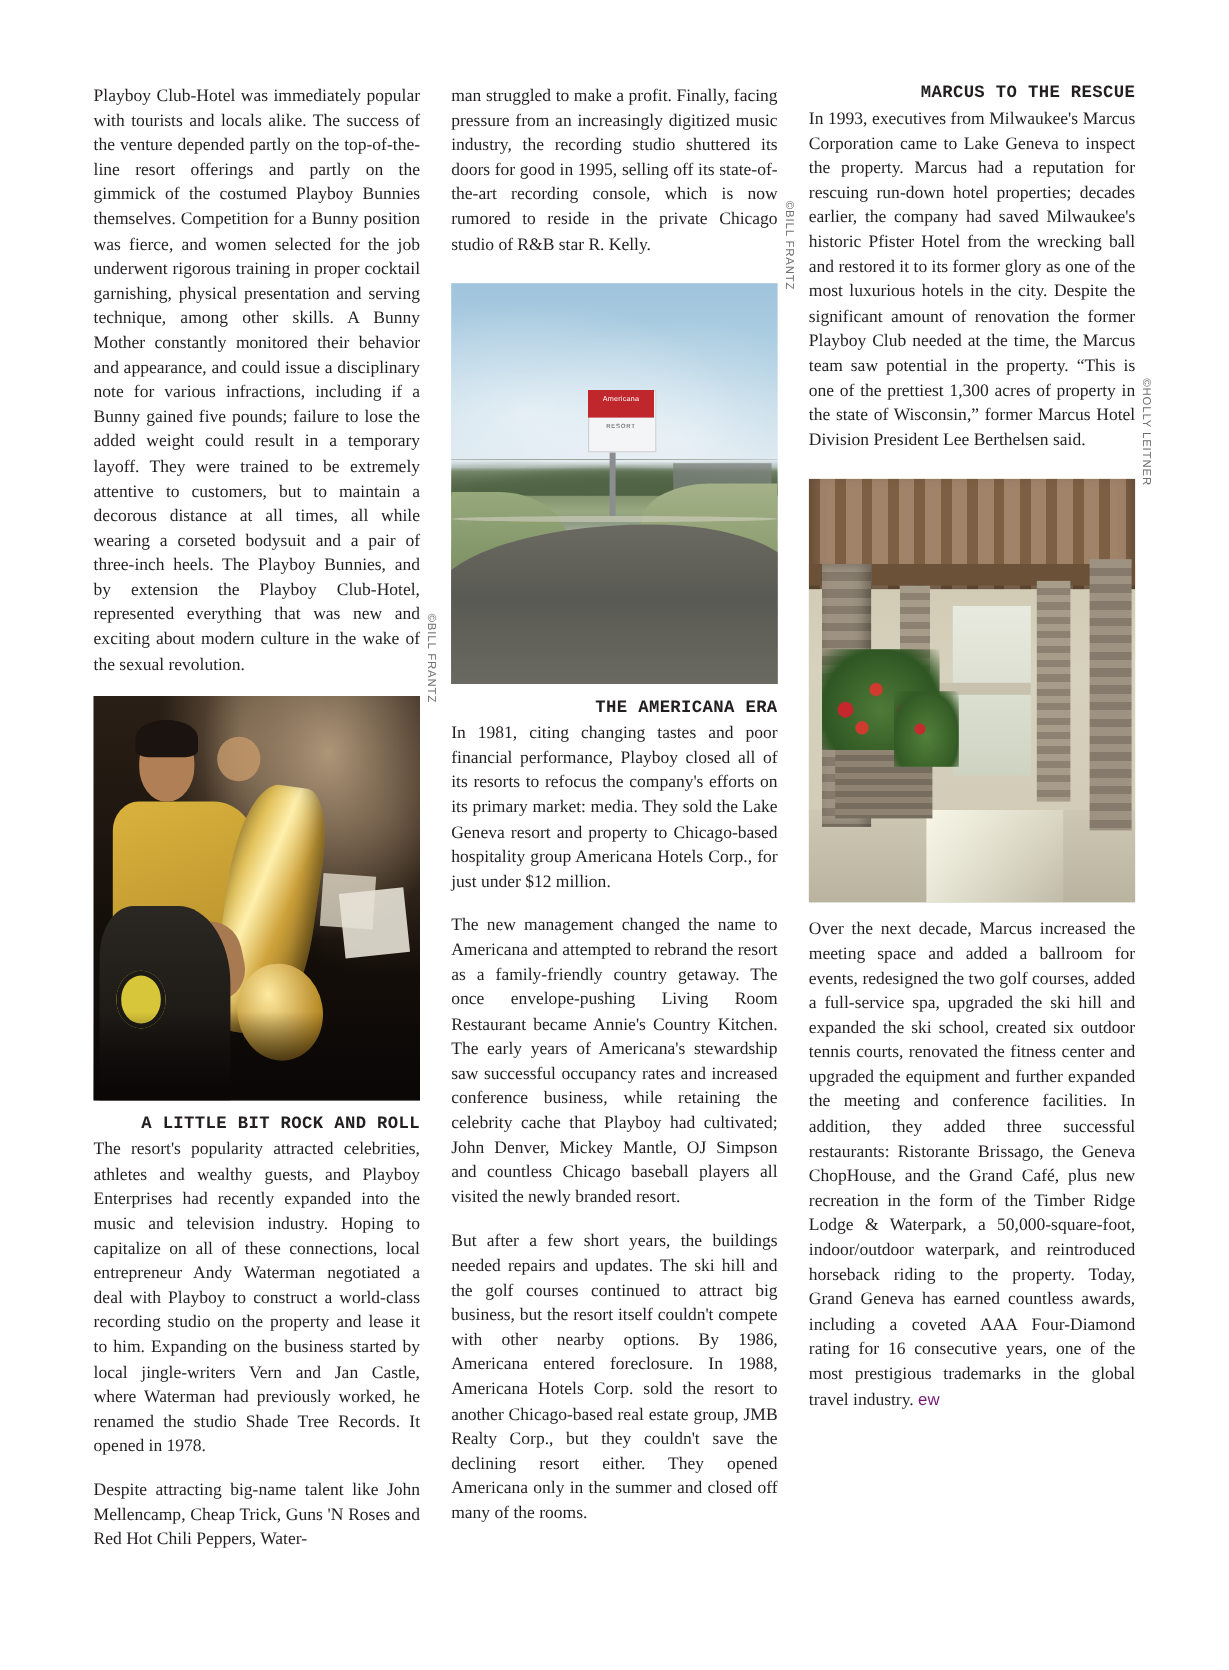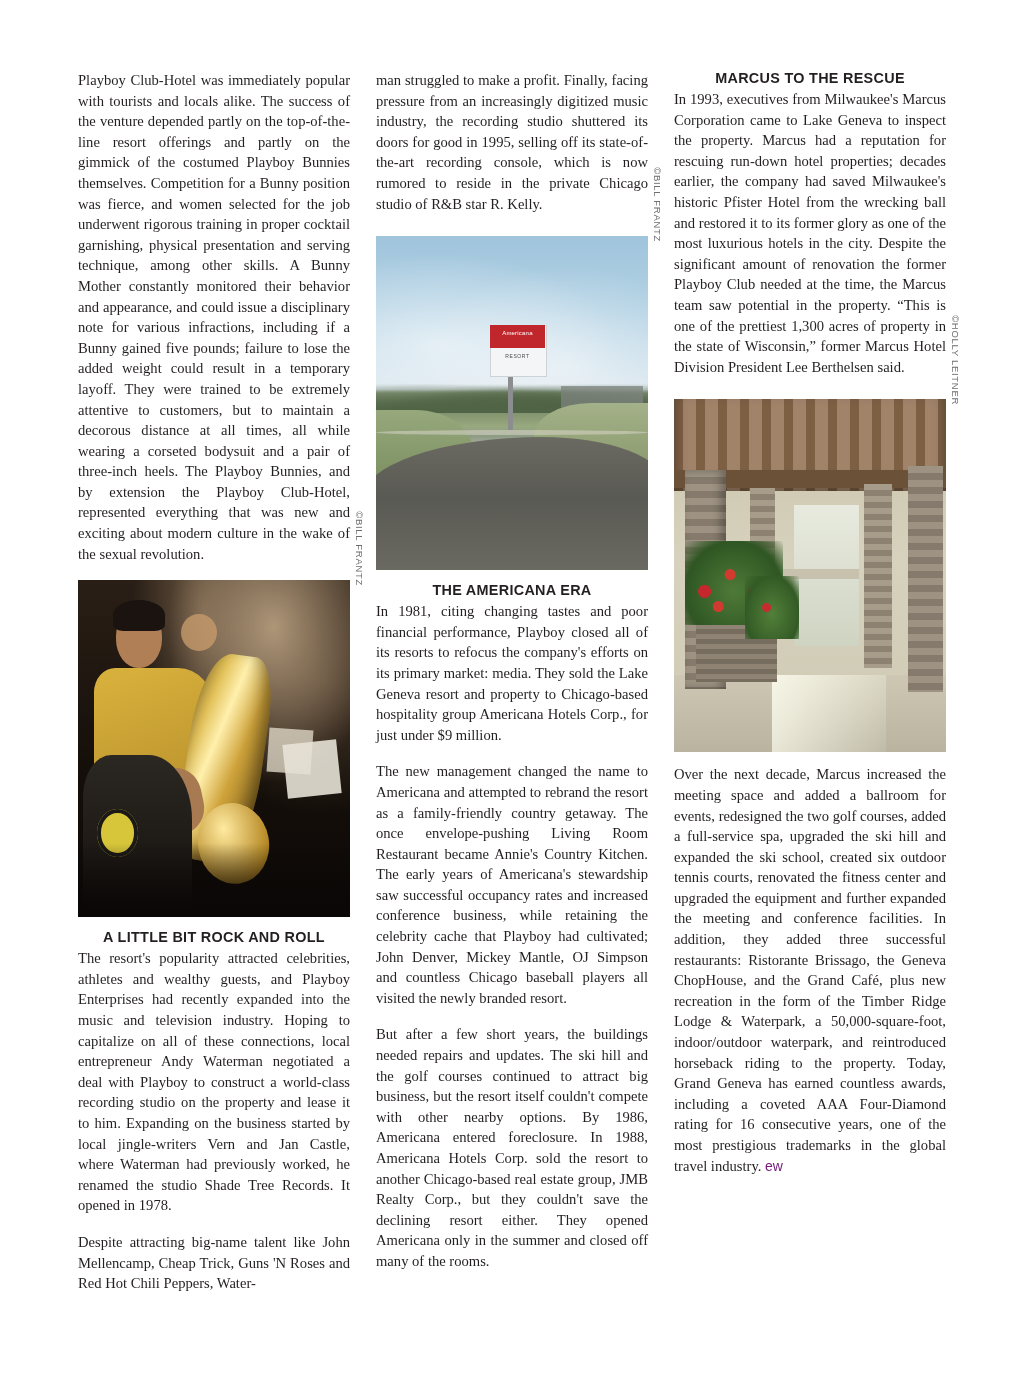--- a/index.html
+++ b/index.html
@@ -39,27 +39,27 @@
     font-family: "Liberation Serif", serif;
     font-size: 14.6px;
     line-height: 20.6px;
     text-align: justify;
     margin: 0 0 16px 0;
     color: #231f20;
     hyphens: auto;
   }
   p.body:last-child { margin-bottom: 0; }
   h2.head {
-    font-family: Liberation Sans, sans-serif;
+    font-family: Liberation Mono, monospace;
     font-size: 14.4px;
     font-weight: bold;
     letter-spacing: 0.3px;
     margin: 0 0 3px 0;
     color: #231f20;
-    text-align: center;
+    text-align: right;
   }
   .figure {
     position: relative;
     margin: 6px 0 12px 0;
   }
   .figure.first { margin-top: 0; }
   .photo {
     width: 272px;
     display: block;
     position: relative;
@@ -382,21 +382,21 @@
           <div class="sign-pole"></div>
           <div class="sign-board"></div>
           <div class="sign-red"></div>
           <div class="sign-txt1">Americana</div>
           <div class="sign-txt2">RESORT</div>
         </div>
         <div class="credit">©BILL FRANTZ</div>
       </div>
 
       <h2 class="head">THE AMERICANA ERA</h2>
-      <p class="body">In 1981, citing changing tastes and poor financial performance, Playboy closed all of its resorts to refocus the company's efforts on its primary market: media. They sold the Lake Geneva resort and property to Chicago-based hospitality group Americana Hotels Corp., for just under $9 million.</p>
+      <p class="body">In 1981, citing changing tastes and poor financial performance, Playboy closed all of its resorts to refocus the company's efforts on its primary market: media. They sold the Lake Geneva resort and property to Chicago-based hospitality group Americana Hotels Corp., for just under $12 million.</p>
       <p class="body">The new management changed the name to Americana and attempted to rebrand the resort as a family-friendly country getaway. The once envelope-pushing Living Room Restaurant became Annie's Country Kitchen. The early years of Americana's stewardship saw successful occupancy rates and increased conference business, while retaining the celebrity cache that Playboy had cultivated; John Denver, Mickey Mantle, OJ Simpson and countless Chicago baseball players all visited the newly branded resort.</p>
       <p class="body">But after a few short years, the buildings needed repairs and updates. The ski hill and the golf courses continued to attract big business, but the resort itself couldn't compete with other nearby options. By 1986, Americana entered foreclosure. In 1988, Americana Hotels Corp. sold the resort to another Chicago-based real estate group, JMB Realty Corp., but they couldn't save the declining resort either. They opened Americana only in the summer and closed off many of the rooms.</p>
     </div>
 
     <div class="col">
 
 
       <h2 class="head">MARCUS TO THE RESCUE</h2>
       <p class="body">In 1993, executives from Milwaukee's Marcus Corporation came to Lake Geneva to inspect the property. Marcus had a reputation for rescuing run-down hotel properties; decades earlier, the company had saved Milwaukee's historic Pfister Hotel from the wrecking ball and restored it to its former glory as one of the most luxurious hotels in the city. Despite the significant amount of renovation the former Playboy Club needed at the time, the Marcus team saw potential in the property. “This is one of the prettiest 1,300 acres of property in the state of Wisconsin,” former Marcus Hotel Division President Lee Berthelsen said.</p>
 

